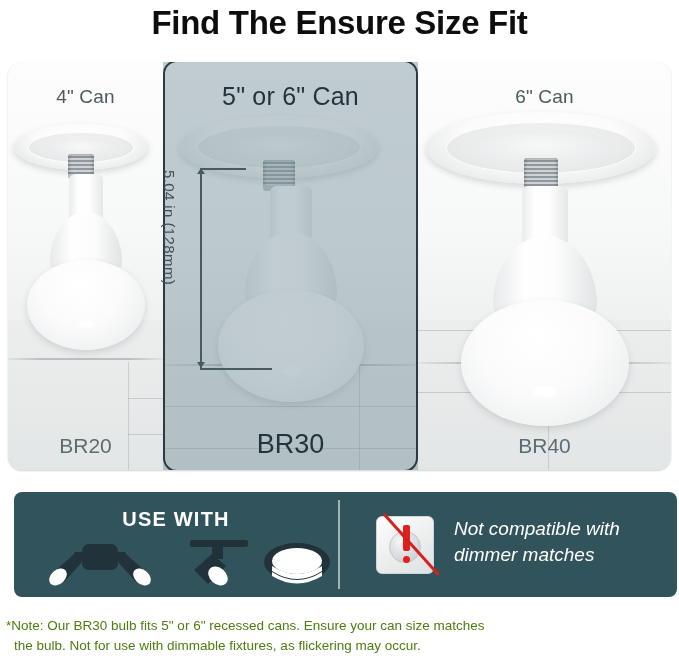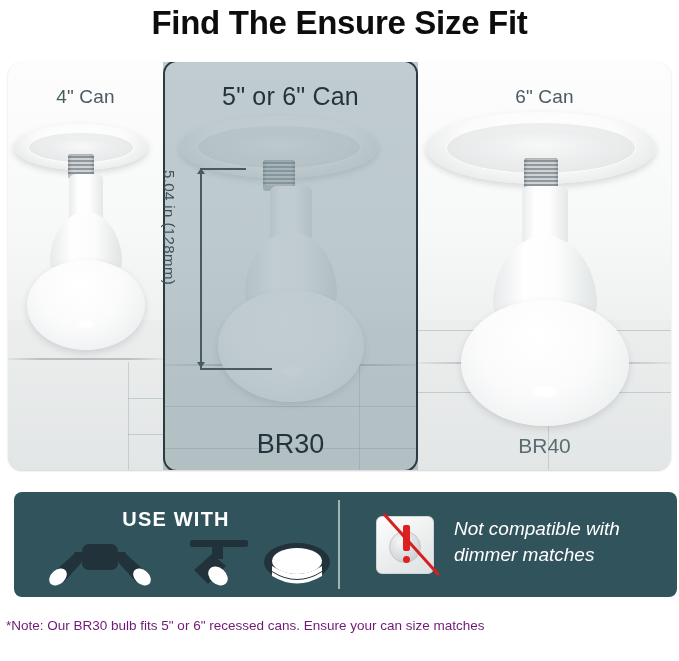--- a/index.html
+++ b/index.html
@@ -199,21 +199,21 @@
   }
   .warn-text {
     position:absolute; left: 96px; top: 2px;
     color:#ffffff; font-size: 19px; line-height: 26px;
   }
   .warn-text div { white-space: nowrap; font-style: italic; }
 
   
   .footnote {
     position:absolute; left: 6px; top: 616px; width: 668px;
-    color:#701a75; font-size: 13.5px; line-height: 20px;
+    color:#4d7c0f; font-size: 13.5px; line-height: 20px;
   }
   .footnote .l2 { padding-left: 8px; }
 </style>
 </head>
 <body>
 
 <div class="page">
 
   <div class="title">Find The Ensure Size Fit</div>
 
@@ -294,20 +294,21 @@
       <div class="bulb" style="left:0; top:0; width:253px; height:408px;">
         <div class="neck" style="top:124px; width:46px;  height:56px;"></div>
         <div class="flare" style="top:174px; width:104px; height:96px;"></div>
         <div class="dome" style="top:238px; width:168px; height:126px;"></div>
         <div class="glow" style="top:324px; width:24px;  height:11px;"></div>
       </div>
     </div>
 
     <div class="panel panel-left" style="pointer-events:none;">
       <div class="can-label">4" Can</div>
+      <div class="br-label">BR20</div>
     </div>
     <div class="panel panel-center" style="pointer-events:none;">
       <div class="can-label">5" or 6" Can</div>
       <div class="br-label">BR30</div>
     </div>
     <div class="panel panel-right" style="pointer-events:none;">
       <div class="can-label">6" Can</div>
       <div class="br-label">BR40</div>
     </div>
 
@@ -371,15 +372,16 @@
       </div>
       <div class="warn-text">
         <div>Not compatible with</div>
         <div>dimmer matches</div>
       </div>
     </div>
   </div>
 
   <div class="footnote">
     <div class="l1">*Note: Our BR30 bulb fits 5" or 6" recessed cans. Ensure your can size matches</div>
+    <div class="l2">the bulb. Not for use with dimmable fixtures, as flickering may occur.</div>
   </div>
 
 </div>
 
 </body></html>

